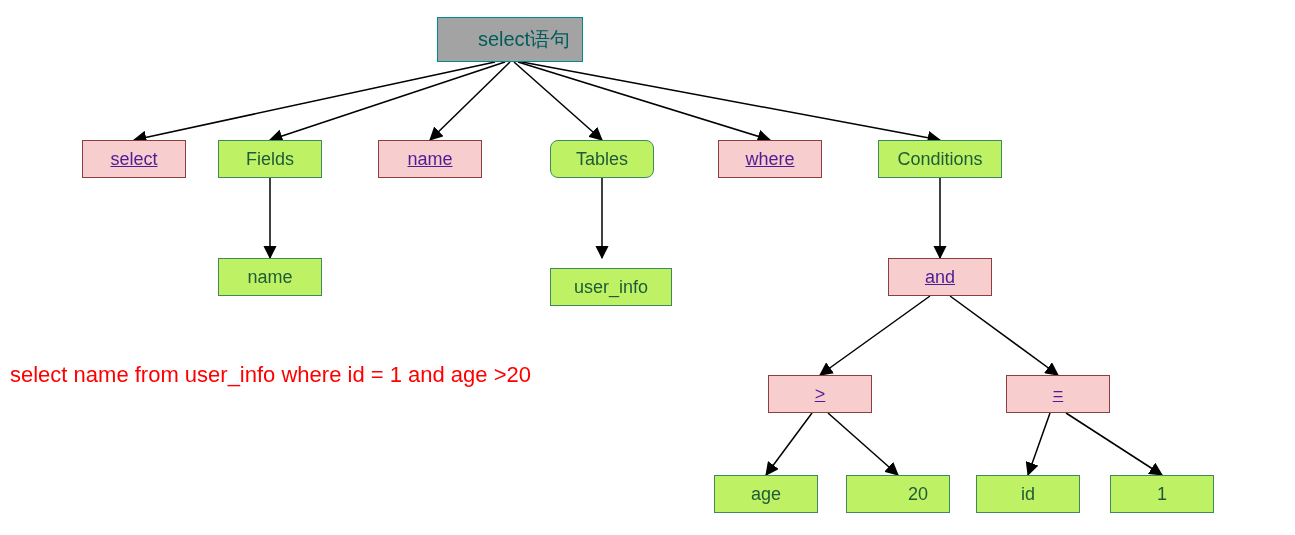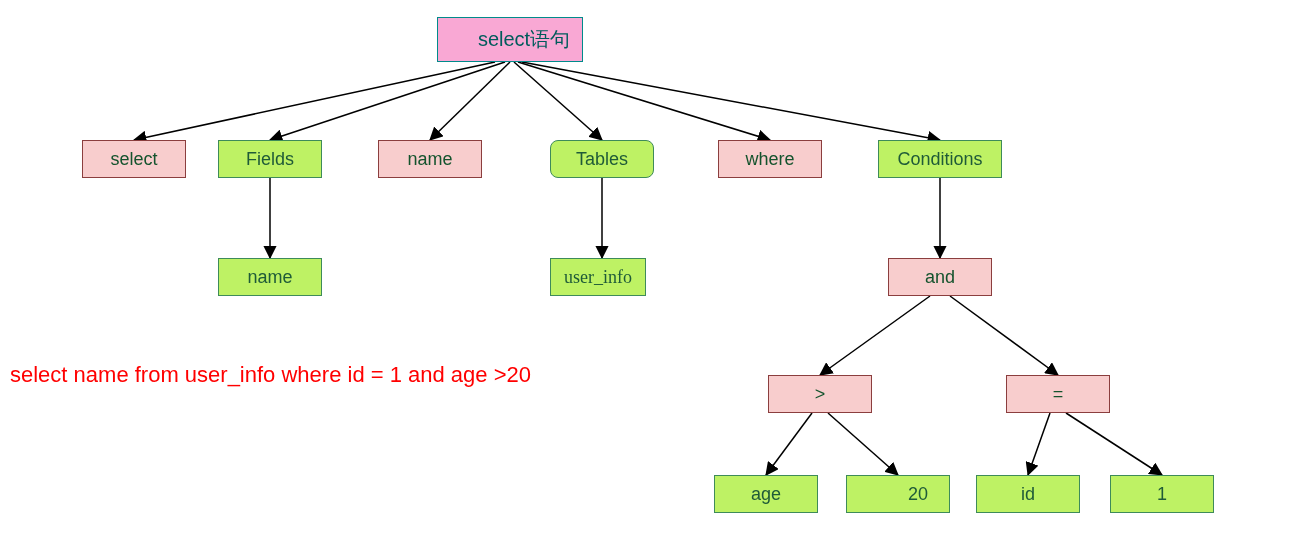--- a/index.html
+++ b/index.html
@@ -16,30 +16,31 @@
     position: absolute;
     border: 1.5px solid;
     display: flex;
     align-items: center;
     justify-content: center;
     font-size: 18px;
     box-sizing: border-box;
     white-space: nowrap;
   }
   .root {
-    background: #f9a8d4;
+    background: #a3a3a3;
     border-color: #008b8b;
     color: #005b5b;
     font-size: 20px;
     padding-left: 28px;
   }
   .pink {
     background: #f8cdcd;
     border-color: #8b3e3e;
-    color: #14532d;
+    color: #4c1d95;
+    text-decoration: underline;
   }
   .green {
     background: #bef264;
     border-color: #3e8b5a;
     color: #1f5b38;
   }
   .caption {
     position: absolute;
     color: #ff0000;
     font-size: 22px;
@@ -105,21 +106,21 @@
 <div class="node pink" style="left:718px; top:140px; width:104px; height:38px;text-align:right;">
     <span>where</span>
   </div>
 <div class="node green" style="left:878px; top:140px; width:124px; height:38px;">
     <span>Conditions</span>
   </div>
 
 <div class="node green" style="left:218px; top:258px; width:104px; height:38px;">
     <span>name</span>
   </div>
-<div class="node green" style="left:550px; top:258px; width:96px; height:38px;font-family:Liberation Serif, serif;">
+<div class="node green" style="left:550px; top:268px; width:122px; height:38px;">
     <span>user_info</span>
   </div>
 <div class="node pink" style="left:888px; top:258px; width:104px; height:38px;">
     <span>and</span>
   </div>
 
 <div class="node pink" style="left:768px; top:375px; width:104px; height:38px;">
     <span>&gt;</span>
   </div>
 <div class="node pink" style="left:1006px; top:375px; width:104px; height:38px;">

